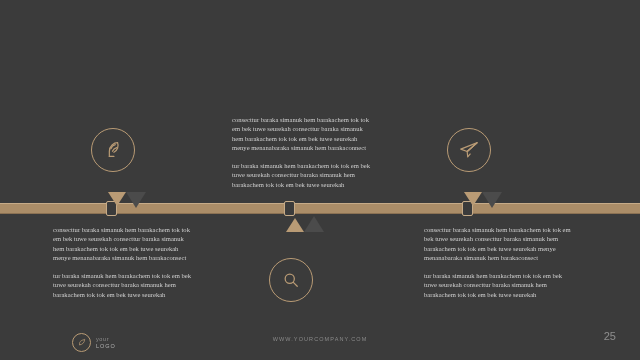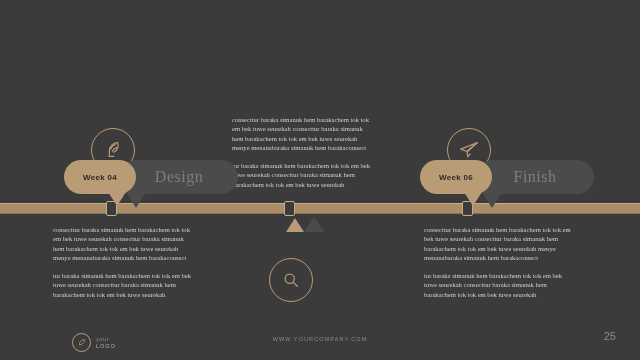--- a/index.html
+++ b/index.html
@@ -116,22 +116,20 @@
       <path d="M17 4c1.5 3.5 0 8.5-4 10.5"></path>
       <path d="M14.5 6.2c-2.2.6-4 2.2-4.8 4.4"></path>
       <path d="M16 9.4c-2.2.6-3.8 2-4.6 4"></path>
       <path d="M8 19h5"></path>
     </svg>
   </div>
   <div class="milestone" style="left:64px;top:160px;width:180px;">
     <div class="bubbles">
       <div class="tail tail-week"></div>
       <div class="tail tail-title"></div>
-      <div class="bub bub-title">Design</div>
-      <div class="bub bub-week">Week 04</div>
     </div>
   </div>
 
   <div class="milestone" style="left:242px;top:230px;width:180px;">
     <div class="bubbles">
       <div class="tail tail-week-up"></div>
       <div class="tail tail-title-up"></div>
     </div>
   </div>
   <div class="icon-circle" style="left:269px;top:258px;">
@@ -145,22 +143,20 @@
     <svg width="22" height="22" viewBox="0 0 24 24" fill="none" stroke="#b99b75" stroke-width="1.3" stroke-linejoin="round">
       <path d="M21 4L3 11l7 2.6L21 4z"></path>
       <path d="M21 4l-11 9.6.6 6L13.6 16"></path>
       <path d="M10 13.6L21 4"></path>
     </svg>
   </div>
   <div class="milestone" style="left:420px;top:160px;width:180px;">
     <div class="bubbles">
       <div class="tail tail-week"></div>
       <div class="tail tail-title"></div>
-      <div class="bub bub-title">Finish</div>
-      <div class="bub bub-week">Week 06</div>
     </div>
   </div>
 
   <div class="copy" style="left:232px;top:115px;width:140px;">
     <p>consecttur baraka simanuk hem barakachem tok tok em bek tuwe seurekah consecttur baraka simanuk hem barakachem tok tok em bek tuwe seurekah menye menanabaraka simanuk hem barakaconnect</p>
     <p>tur baraka simanuk hem barakachem tok tok em bek tuwe seurekah consecttur baraka simanuk hem barakachem tok tok em bek tuwe seurekah</p>
   </div>
 
   <div class="copy" style="left:53px;top:225px;width:140px;">
     <p>consecttur baraka simanuk hem barakachem tok tok em bek tuwe seurekah consecttur baraka simanuk hem barakachem tok tok em bek tuwe seurekah menye menanabaraka simanuk hem barakaconsect</p>

